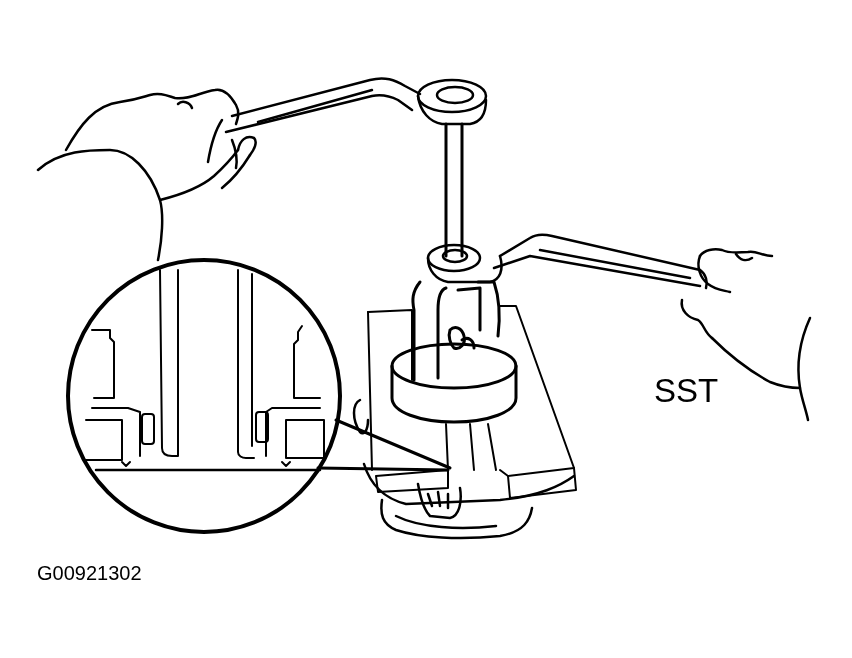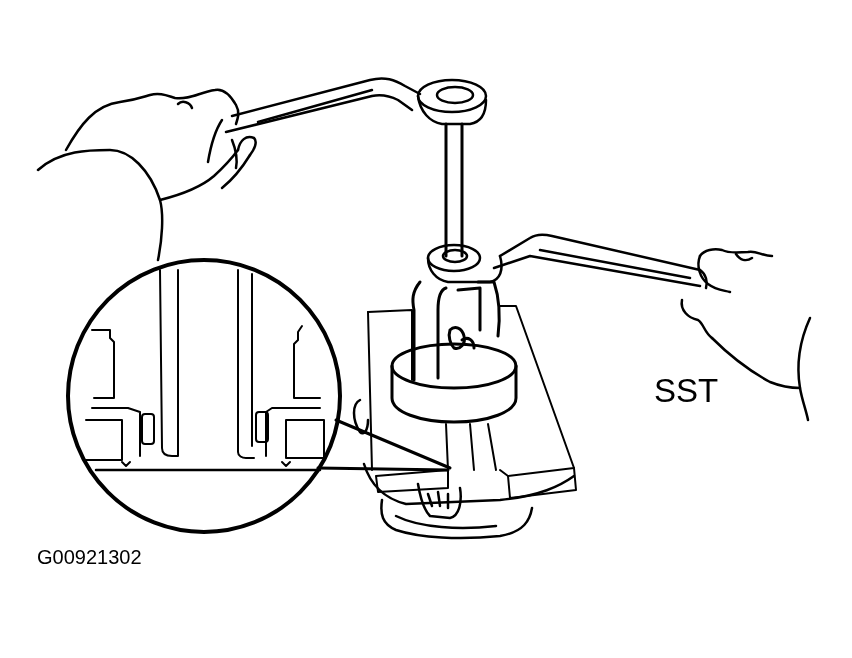--- a/index.html
+++ b/index.html
@@ -1,20 +1,20 @@
 <!DOCTYPE html>
 <html><head>
   <meta charset="utf-8">
   <style>
     html, body { margin: 0; padding: 0; background: #ffffff; }
     body { width: 852px; height: 658px; position: relative; overflow: hidden; font-family: "Liberation Sans", sans-serif; }
     .canvas { position: absolute; left: 0; top: 0; width: 852px; height: 658px; }
     svg { position: absolute; left: 0; top: 0; }
     .label-sst { position: absolute; left: 613px; top: 374px; font-size: 33px; color: #000; letter-spacing: 0px; font-family: "Liberation Sans", sans-serif; line-height: 1; margin-left: 41px; }
-    .fig-id { position: absolute; left: 37px; top: 547px; font-size: 20px; color: #000; font-weight: normal; font-family: "Liberation Sans", sans-serif; line-height: 1; }
+    .fig-id { position: absolute; left: 37px; top: 563px; font-size: 20px; color: #000; font-weight: normal; font-family: "Liberation Sans", sans-serif; line-height: 1; }
   </style>
 </head>
 <body>
 
 <div class="canvas">
   <svg width="852" height="658" viewBox="0 0 852 658" fill="none" stroke="#000" stroke-linecap="round" stroke-linejoin="round">
 
     <g stroke-width="2.5">
       <path d="M38 170 C60 150 90 150 110 150 C130 150 150 170 160 200 C164 215 162 240 158 260"></path>
       <path d="M66 150 C80 125 95 105 120 102 C135 100 140 98 150 95 C160 92 168 96 175 98 C190 100 200 92 215 90 C225 88 232 98 236 105 C240 112 238 118 236 124"></path>

